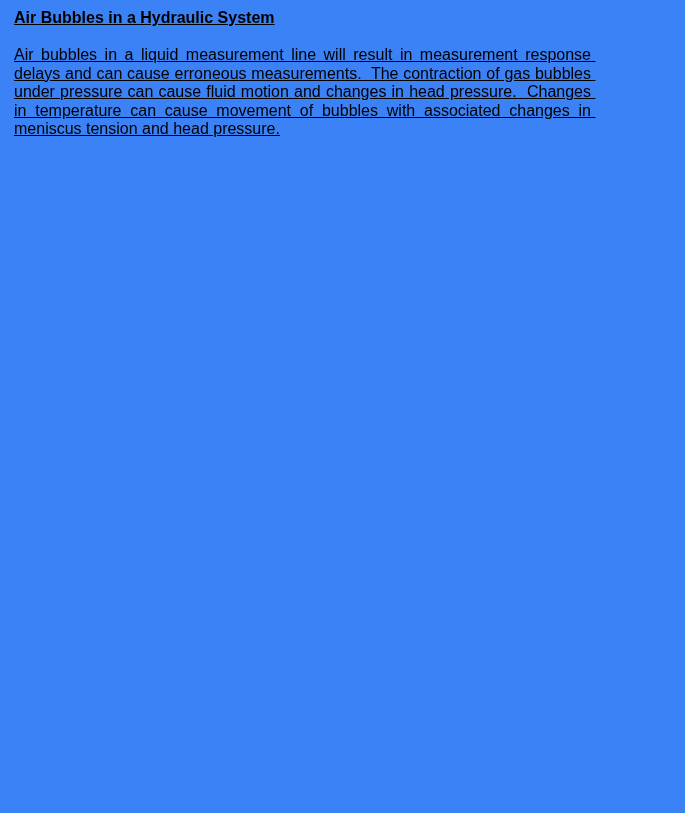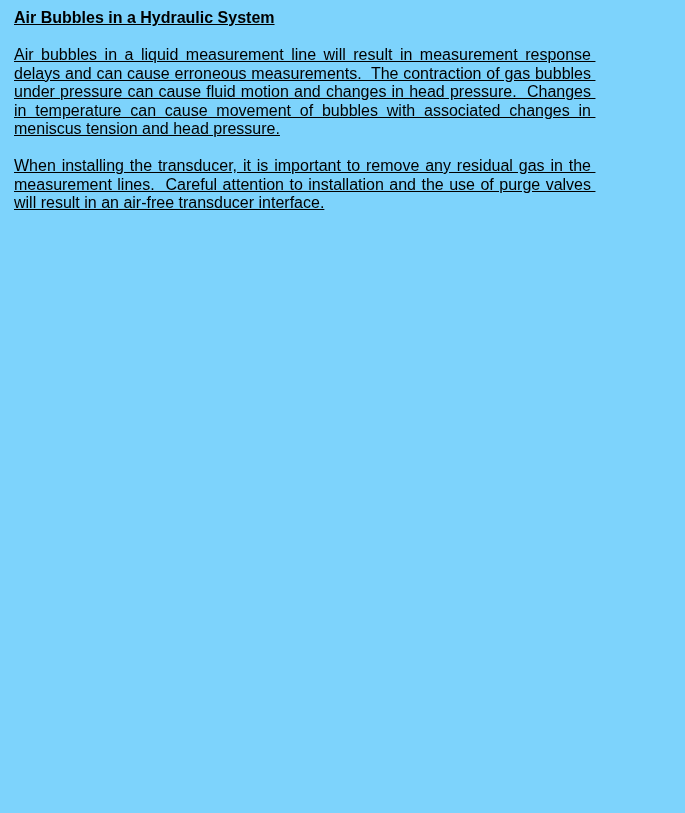--- a/index.html
+++ b/index.html
@@ -12,21 +12,21 @@
     background: #ffffff;
     overflow: hidden;
     font-family: "Liberation Sans", sans-serif;
   }
   .doc-page {
     box-sizing: border-box;
     width: 685px;
     height: 813px;
     padding-top: 9px;
     padding-left: 14px;
-    background: #7dd3fc;
+    background: #3b82f6;
   }
   .doc-content {
     width: 577px;
   }
   .doc-heading {
     margin: 0;
     font-size: 16px;
     line-height: 18.5px;
     font-weight: bold;
     text-decoration: underline;
@@ -43,15 +43,14 @@
     text-decoration: underline;
   }
 </style>
 </head>
 <body>
 
 <div class="doc-page">
   <div class="doc-content">
     <h1 class="doc-heading">Air Bubbles in a Hydraulic System</h1>
     <p class="doc-paragraph">Air bubbles in a liquid measurement line will result in measurement response delays and can cause erroneous measurements.  The contraction of gas bubbles under pressure can cause fluid motion and changes in head pressure.  Changes in temperature can cause movement of bubbles with associated changes in meniscus tension and head pressure.</p>
-    <p class="doc-paragraph">When installing the transducer, it is important to remove any residual gas in the measurement lines.  Careful attention to installation and the use of purge valves will result in an air-free transducer interface.</p>
   </div>
 </div>
 
 </body></html>

